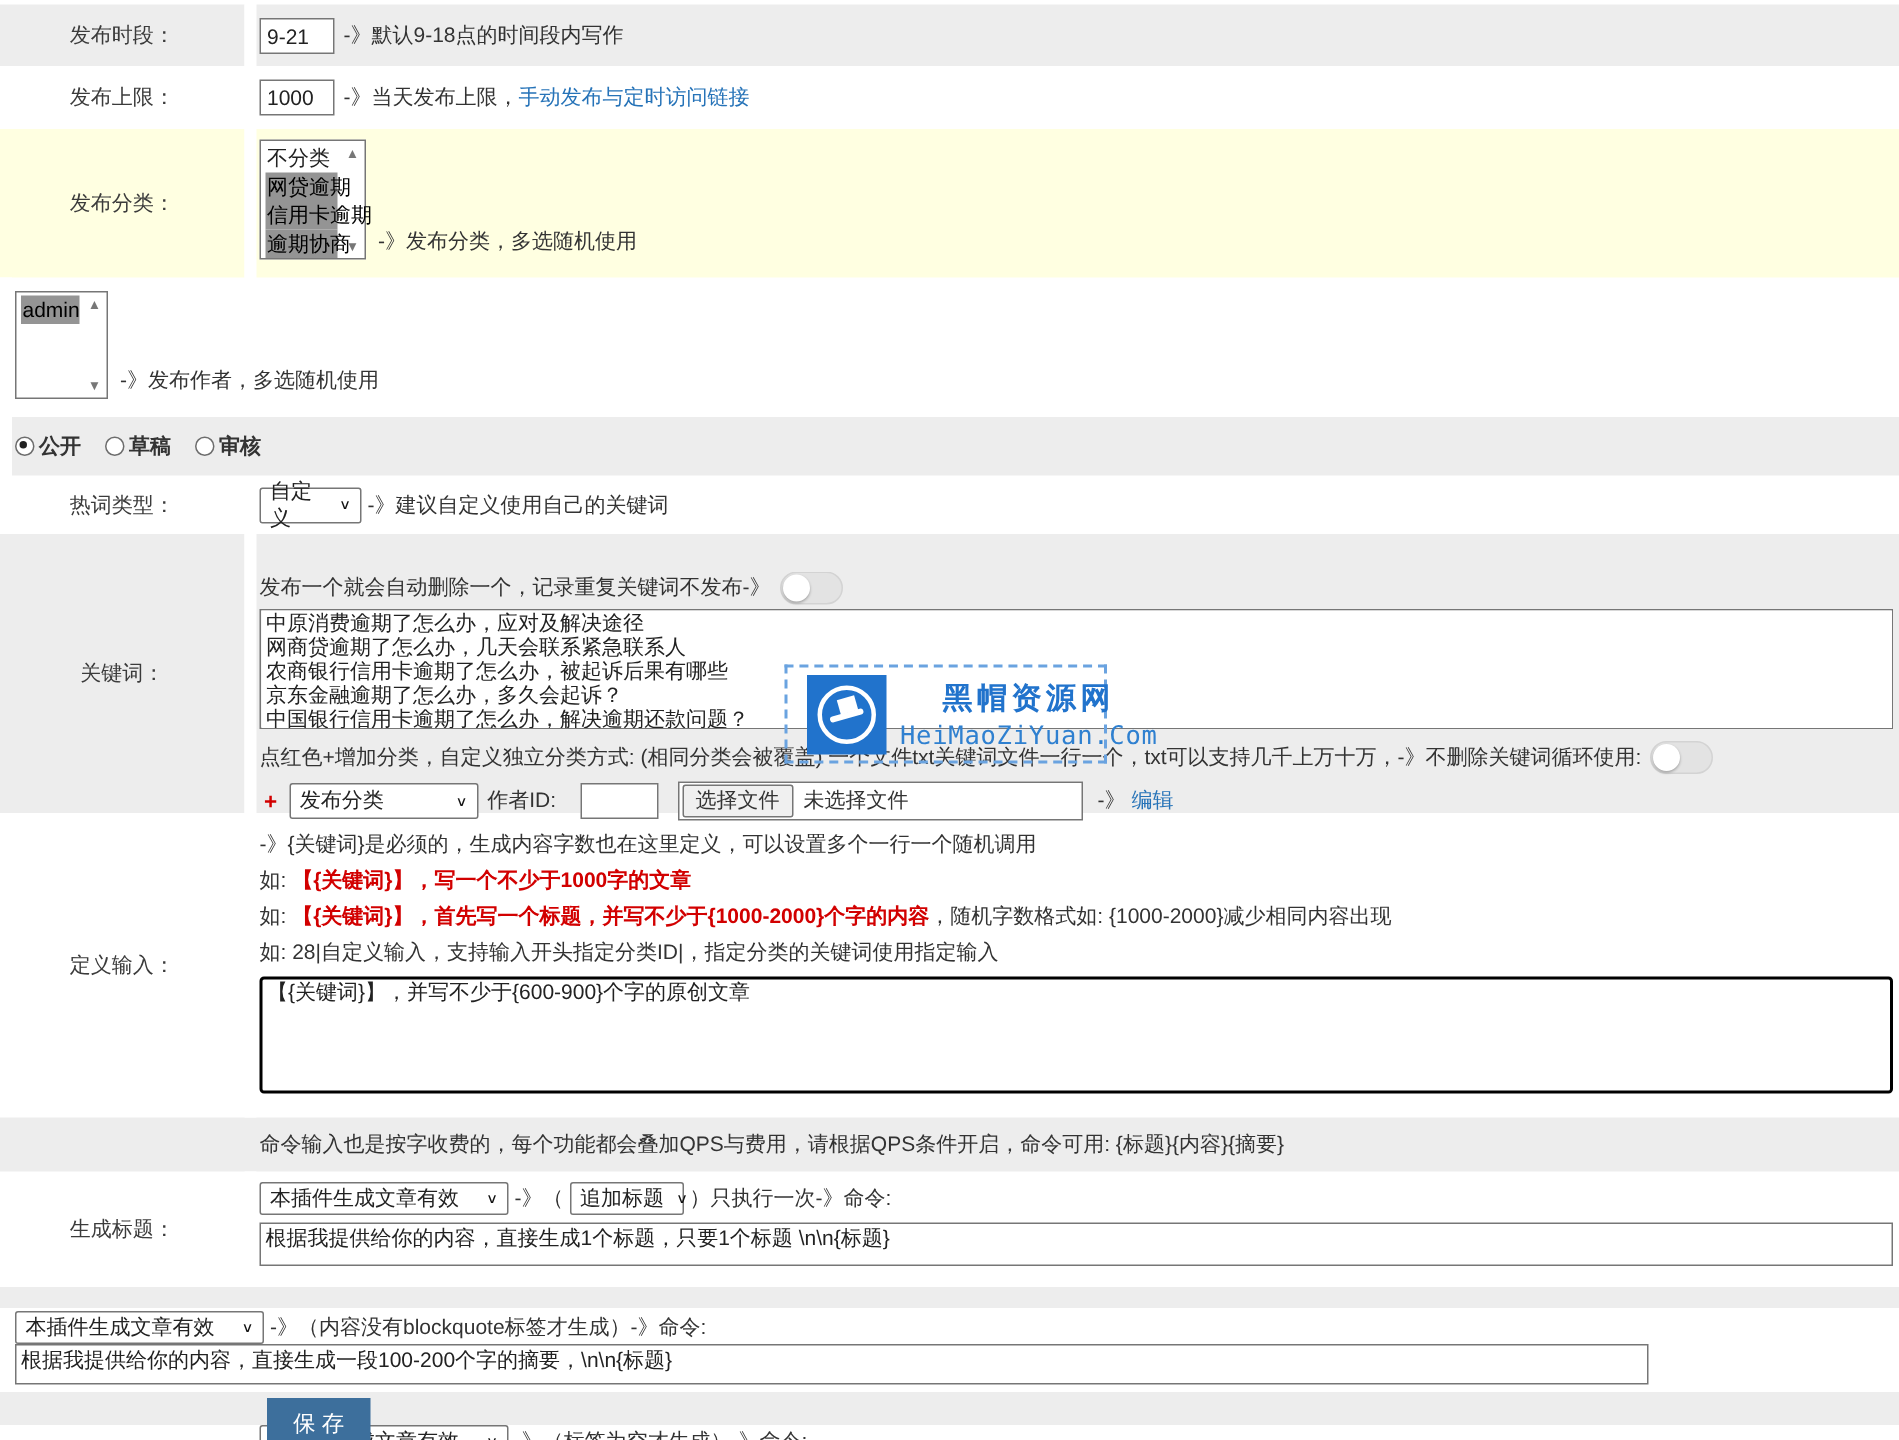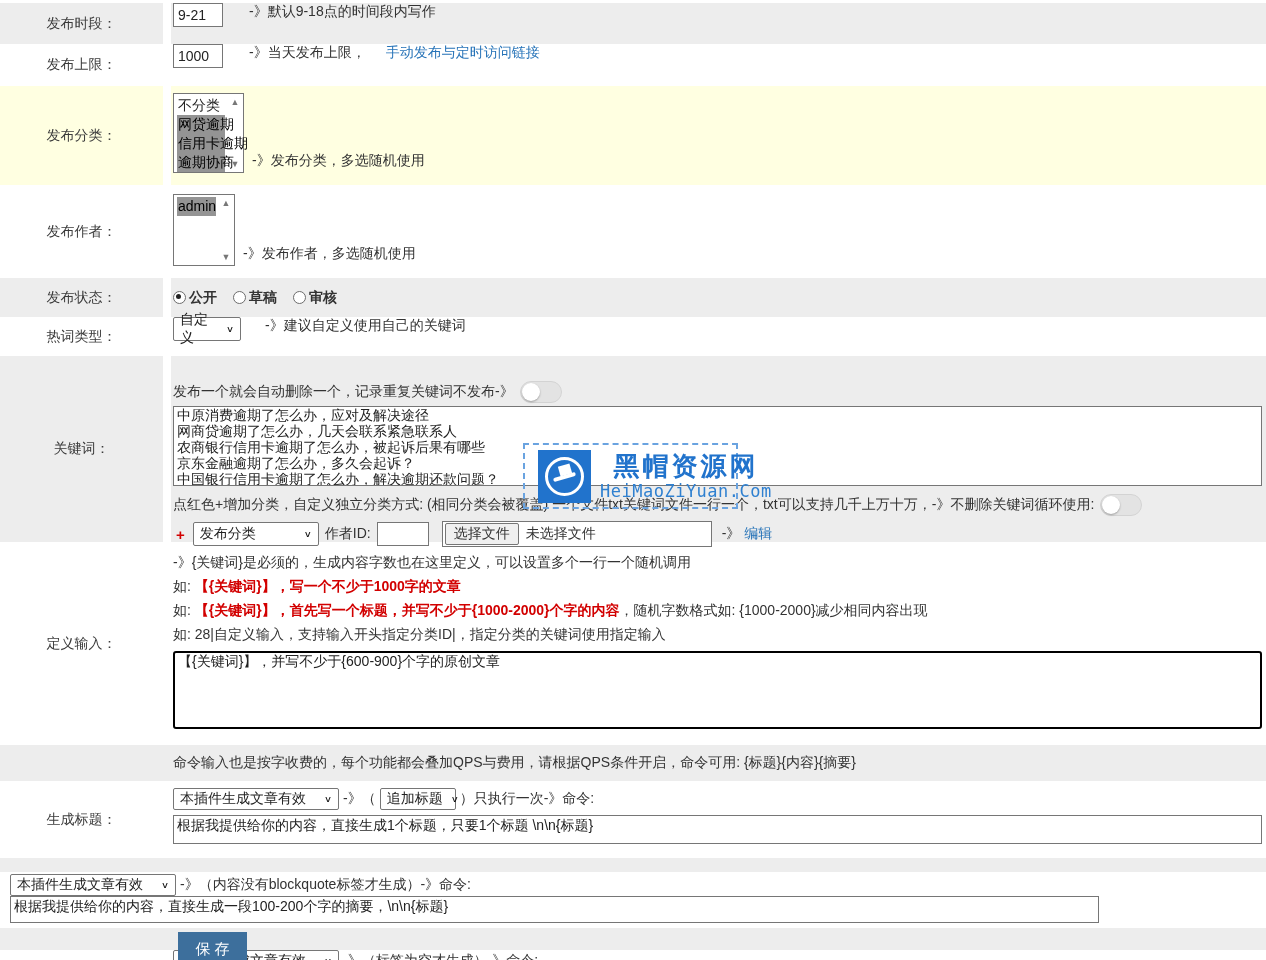--- a/index.html
+++ b/index.html
@@ -11,21 +11,21 @@
   .gut{flex:0 0 8px;background:#fff;}
   .cnt{flex:1;position:relative;padding-left:2px;box-sizing:border-box;}
   .bg-g{background:#ededed;}
   .bg-y{background:#ffffe1;}
   .r1{height:41px}.r2{height:42px}.r3{height:99px}.r4{height:93px}.r5{height:39px}
   .r6{height:39px}.r7{height:186px}.r8{height:203px}
   .rowfull{background:#ededed;}
   .r9{height:36px;display:flex;align-items:center;padding-left:173px;box-sizing:border-box;}
   .r10{height:77px}.sep{background:#ededed;}.sep1{height:14px}.sep2{height:22px}
   .r11{height:56px}.r12{height:10px;overflow:visible}
-  .hintline{display:flex;align-items:flex-start;height:100%;gap:20px;}
+  .hintline{display:flex;align-items:center;height:100%;}
   .ipt{height:24px;width:50px;border:1px solid #767676;padding:0 4px;font:inherit;box-sizing:border-box;background:#fff;color:#222;}
   .sel{display:inline-flex;align-items:center;justify-content:space-between;border:1px solid #767676;
        background:#fff;height:24px;padding:0 6px;box-sizing:border-box;border-radius:2px;color:#222;}
   .sel .arr{margin-left:8px;font-size:11px;color:#111;transform:scaleY(.8);}
   .sel-mode{width:166px;height:22px;}
   .sel-sub{width:76px;height:22px;}
   .sel-hot{width:68px;}
   .sel-cat{width:126px;}
   .listbox{border:1px solid #767676;background:#fff;position:relative;box-sizing:border-box;padding:2px 18px 0 3px;}
   .lb-cat{width:71px;height:80px;}
@@ -51,42 +51,42 @@
   .radgrp .ritem{margin-right:16px;display:inline-flex;align-items:center;font-weight:bold;}
   .link{color:#2673b8;cursor:pointer;text-decoration:none;}
   .red{color:#d20000;font-weight:bold;}
   .plus{color:#d20000;font-weight:bold;margin:0 8px 0 3px;font-size:15px;}
   .filebox{display:inline-flex;align-items:center;border:1px solid #767676;height:26px;width:270px;
            box-sizing:border-box;background:#fff;margin-left:13px;}
   .filebtn{border:1px solid #767676;background:#f0f0f0;border-radius:2px;padding:1px 8px;margin:0 7px 0 2px;white-space:nowrap;cursor:pointer;}
   .kwline1{display:flex;align-items:center;height:24px;margin-top:24px;}
   .kwline2{display:flex;align-items:center;height:24px;margin-top:7px;white-space:nowrap;}
   .kwline3{display:flex;align-items:center;height:28px;margin-top:3px;}
-  .idlbl{margin:0 6px 0 6px;}
+  .idlbl{margin:0 16px 0 6px;}
   .ipt-id{width:52px;}
   .defline{line-height:24px;}
   .r8 .cnt{padding-top:8px;}
   .r10 .cnt{padding-top:7px;}
   .r11 .cnt{padding-top:2px;}
   .genline{display:flex;align-items:center;height:22px;gap:4px;white-space:nowrap;}
   .hint-bot{display:flex;align-items:flex-end;padding-bottom:12px;box-sizing:border-box;}
   .r3 .cnt{padding-top:7px;}
   .r4 .cnt{padding-top:9px;}
   .mlh{margin-left:8px;margin-bottom:3px;}
   #savebtn{position:absolute;left:178px;top:932px;width:69px;height:34px;background:#3d6f9c;color:#fff;
            border:none;font:inherit;font-size:15px;display:flex;align-items:center;justify-content:center;
            z-index:6;cursor:pointer;}
   #watermark{position:absolute;left:523px;top:443px;width:215px;height:66px;border:2px dashed #6aa3e0;
              box-sizing:border-box;display:flex;align-items:center;z-index:5;pointer-events:none;}
   .wm-logo{width:53px;height:53px;background:#2173cc;margin-left:13px;position:relative;flex:0 0 53px;}
   .wm-ring{position:absolute;left:7px;top:7px;width:39px;height:39px;border:3px solid #fff;border-radius:50%;box-sizing:border-box;}
   .wm-crown{position:absolute;left:21px;top:15px;width:12px;height:10px;background:#fff;transform:rotate(-16deg);}
   .wm-brim{position:absolute;left:15px;top:25px;width:23px;height:4px;background:#fff;border-radius:2px;transform:rotate(-16deg);}
   .wm-text{margin-left:9px;display:flex;flex-direction:column;align-items:center;}
-  .wm-title{font-size:26px;font-weight:bold;color:#2173cc;letter-spacing:3px;line-height:28px;white-space:nowrap;}
+  .wm-title{font-size:20px;font-weight:bold;color:#2173cc;letter-spacing:3px;line-height:28px;white-space:nowrap;font-family:Liberation Serif, serif;}
   .wm-sub{font-size:17px;color:#2f80d0;font-family:"DejaVu Sans Mono",monospace;letter-spacing:.5px;margin-top:1px;}
 </style>
 </head>
 <body>
 
 <div id="page">
   <div class="sp-top"></div>
 
   <div class="row r1">
     <div class="lbl bg-g">发布时段：</div>
@@ -119,36 +119,34 @@
         <div class="sb">
           <span>▲</span>
           <span>▼</span>
         </div>
       </div>
       <span class="mlh">-》发布分类，多选随机使用</span>
     </div>
   </div>
 
   <div class="row r4">
-    <div class="lbl">发布作者：</div>
     <div class="gut"></div>
     <div class="cnt hint-bot">
       <div class="listbox lb-auth">
         <div class="opt seld">admin</div>
         <div class="sb">
           <span>▲</span>
           <span>▼</span>
         </div>
       </div>
       <span class="mlh">-》发布作者，多选随机使用</span>
     </div>
   </div>
 
   <div class="row r5">
-    <div class="lbl bg-g">发布状态：</div>
     <div class="gut"></div>
     <div class="cnt bg-g radgrp">
       <span class="ritem">
         <span class="radio on"></span>
         <span>公开</span>
       </span>
       <span class="ritem">
         <span class="radio"></span>
         <span>草稿</span>
       </span>

